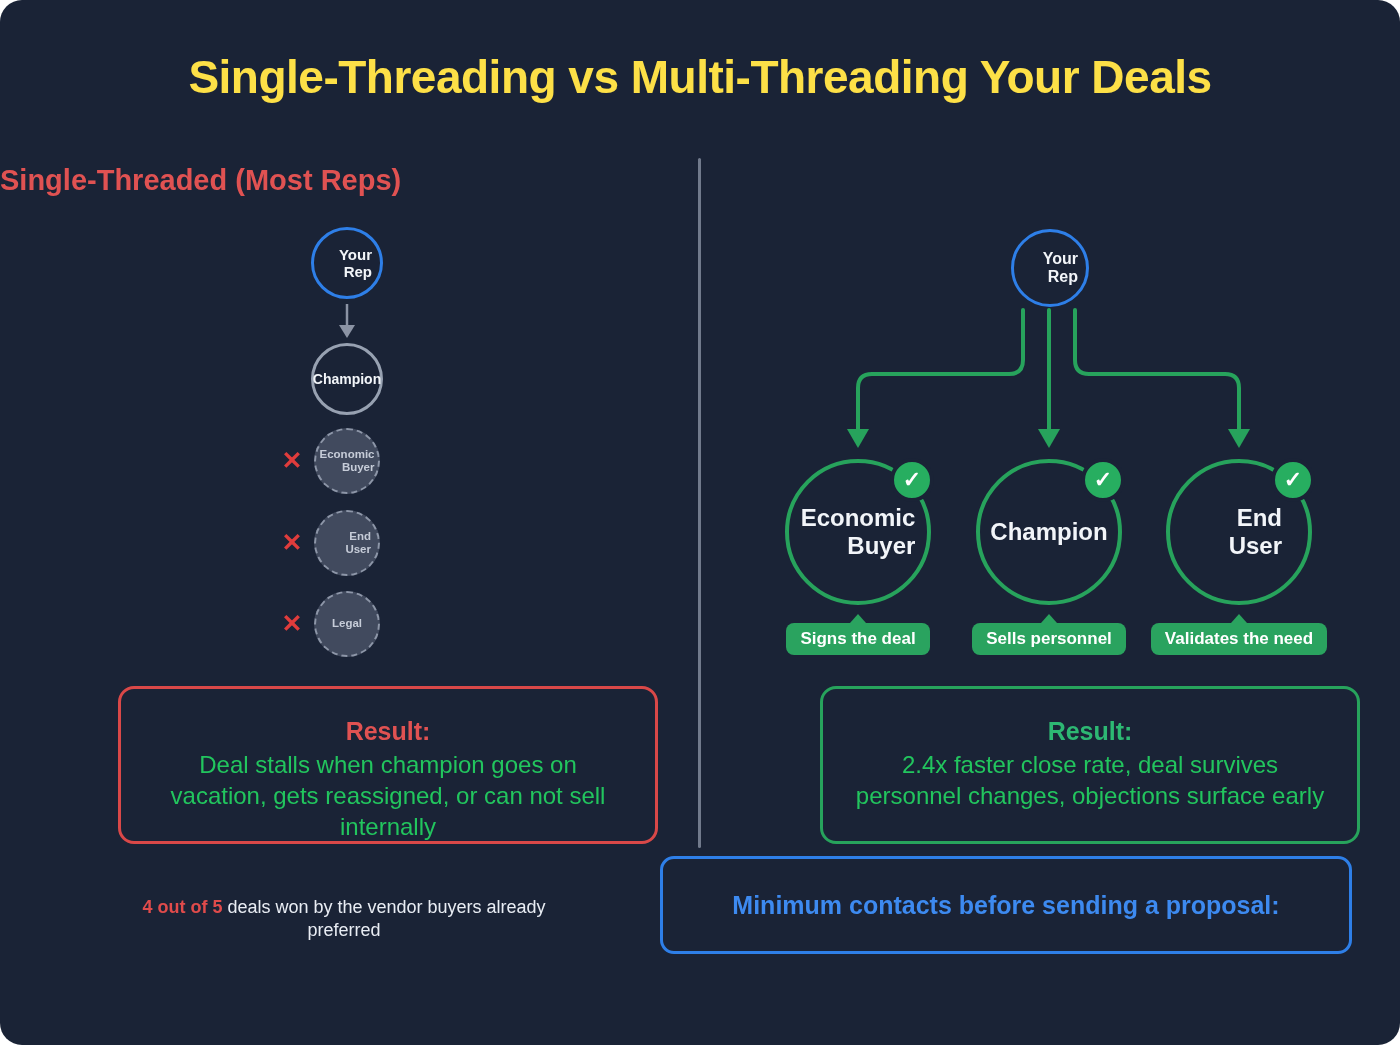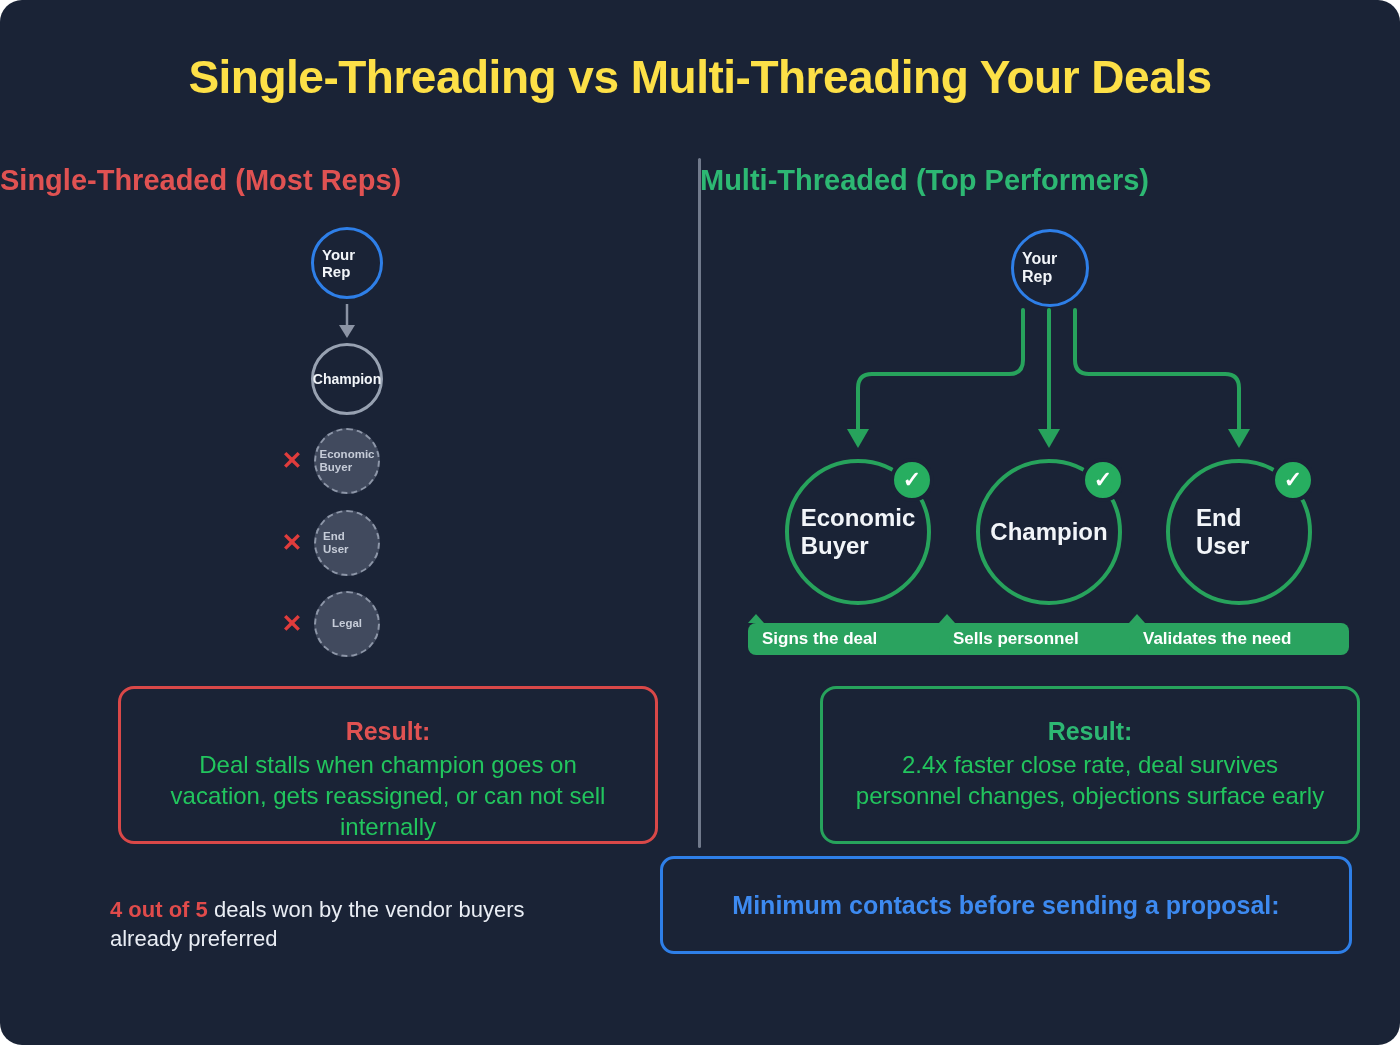--- a/index.html
+++ b/index.html
@@ -12,21 +12,21 @@
   .title{
     top:50px;left:0;width:1400px;text-align:center;
     font-size:46px;font-weight:700;color:#fde047;letter-spacing:-0.5px;
   }
   .col-heading{top:164px;width:700px;text-align:left;font-size:29px;font-weight:700;}
   .left-heading{left:0;color:#e05252;}
   .right-heading{left:700px;color:#2db873;}
 
   .circle{
     border-radius:50%;display:flex;align-items:center;justify-content:center;
-    text-align:left;font-weight:700;line-height:1.15;box-sizing:border-box;
+    text-align:right;font-weight:700;line-height:1.15;box-sizing:border-box;
     background:transparent;
   }
   .rep-left{left:311px;top:227px;width:72px;height:72px;border:3px solid #2e7fe8;font-size:15px;color:#f2f5f9;padding:0 8px;}
   .champion-left{left:311px;top:343px;width:72px;height:72px;border:3px solid #97a1b1;font-size:14px;color:#f2f5f9;}
   .blocked{
     width:66px;height:66px;left:314px;
     border:2px dashed #8d96a8;background:rgba(141,150,168,0.35);
     color:#c6ccd8;font-size:11.5px;padding:0 7px;
   }
   .blocked-1{top:428px;} .blocked-2{top:510px;} .blocked-3{top:591px;}
@@ -39,21 +39,21 @@
     width:540px;height:158px;border-radius:16px;box-sizing:border-box;
     text-align:center;padding:28px 28px 0 28px;
   }
   .result-red{left:118px;top:686px;border:3px solid #d94848;}
   .result-green{left:820px;top:686px;border:3px solid #27a35c;}
   .result-label{font-size:25px;font-weight:700;margin-bottom:3px;}
   .result-red .result-label{color:#e05252;}
   .result-green .result-label{color:#2db873;}
   .result-text{font-size:24px;line-height:1.3;color:#22c55e;}
 
-  .stat{left:110px;top:896px;width:480px;font-size:22px;line-height:1.3;color:#e9edf4;}
+  .stat{left:104px;top:896px;width:480px;text-align:center;font-size:18px;line-height:1.3;color:#e9edf4;}
   .stat-highlight{color:#e04b4b;font-weight:700;}
 
   .divider{left:698px;top:158px;width:3px;height:690px;background:#717a8c;border-radius:2px;}
 
   .rep-right{left:1011px;top:229px;width:78px;height:78px;border:3.5px solid #2e7fe8;font-size:16px;color:#f2f5f9;padding:0 8px;}
 
   .connectors{left:0;top:0;pointer-events:none;}
 
   .contact{
     top:459px;width:146px;height:146px;border:4px solid #27a35c;
@@ -62,21 +62,21 @@
   .contact-1{left:785px;} .contact-2{left:976px;} .contact-3{left:1166px;}
 
   .badge{
     top:458px;width:44px;height:44px;border-radius:50%;
     background:#27ae60;border:4px solid #1a2336;box-sizing:border-box;
     display:flex;align-items:center;justify-content:center;
     color:#ffffff;font-size:22px;font-weight:700;
   }
   .badge-1{left:890px;} .badge-2{left:1081px;} .badge-3{left:1271px;}
 
-  .tag{top:614px;width:220px;display:flex;flex-direction:column;}
+  .tag{top:614px;width:220px;display:flex;flex-direction:column;align-items:center;}
   .tag-1{left:748px;} .tag-2{left:939px;} .tag-3{left:1129px;}
   .tag-tri{width:0;height:0;border-left:8px solid transparent;border-right:8px solid transparent;border-bottom:9px solid #2aa35f;}
   .tag-label{
     background:#2aa35f;color:#ffffff;font-size:17px;font-weight:600;
     padding:6px 14px;border-radius:8px;white-space:nowrap;
   }
 
   .footer-box{
     left:660px;top:856px;width:692px;height:98px;box-sizing:border-box;
     border:3px solid #2e7fe8;border-radius:14px;
@@ -87,21 +87,20 @@
   .footer-text{color:#f2f5f9;font-size:25px;font-weight:700;}
 </style>
 </head>
 <body>
 
 <div class="canvas">
 
   <div class="abs title">Single-Threading vs Multi-Threading Your Deals</div>
 
   <div class="abs col-heading left-heading">Single-Threaded (Most Reps)</div>
-  <div class="abs col-heading right-heading">Multi-Threaded (Top Performers)</div>
 
   <div class="abs circle rep-left">Your Rep</div>
 
   <svg class="abs down-arrow" width="32" height="38">
     <line x1="16" y1="2" x2="16" y2="24" stroke="#8b93a4" stroke-width="2.5"></line>
     <polygon points="16,36 8,23 24,23" fill="#8b93a4"></polygon>
   </svg>
 
   <div class="abs circle champion-left">Champion</div>
 

